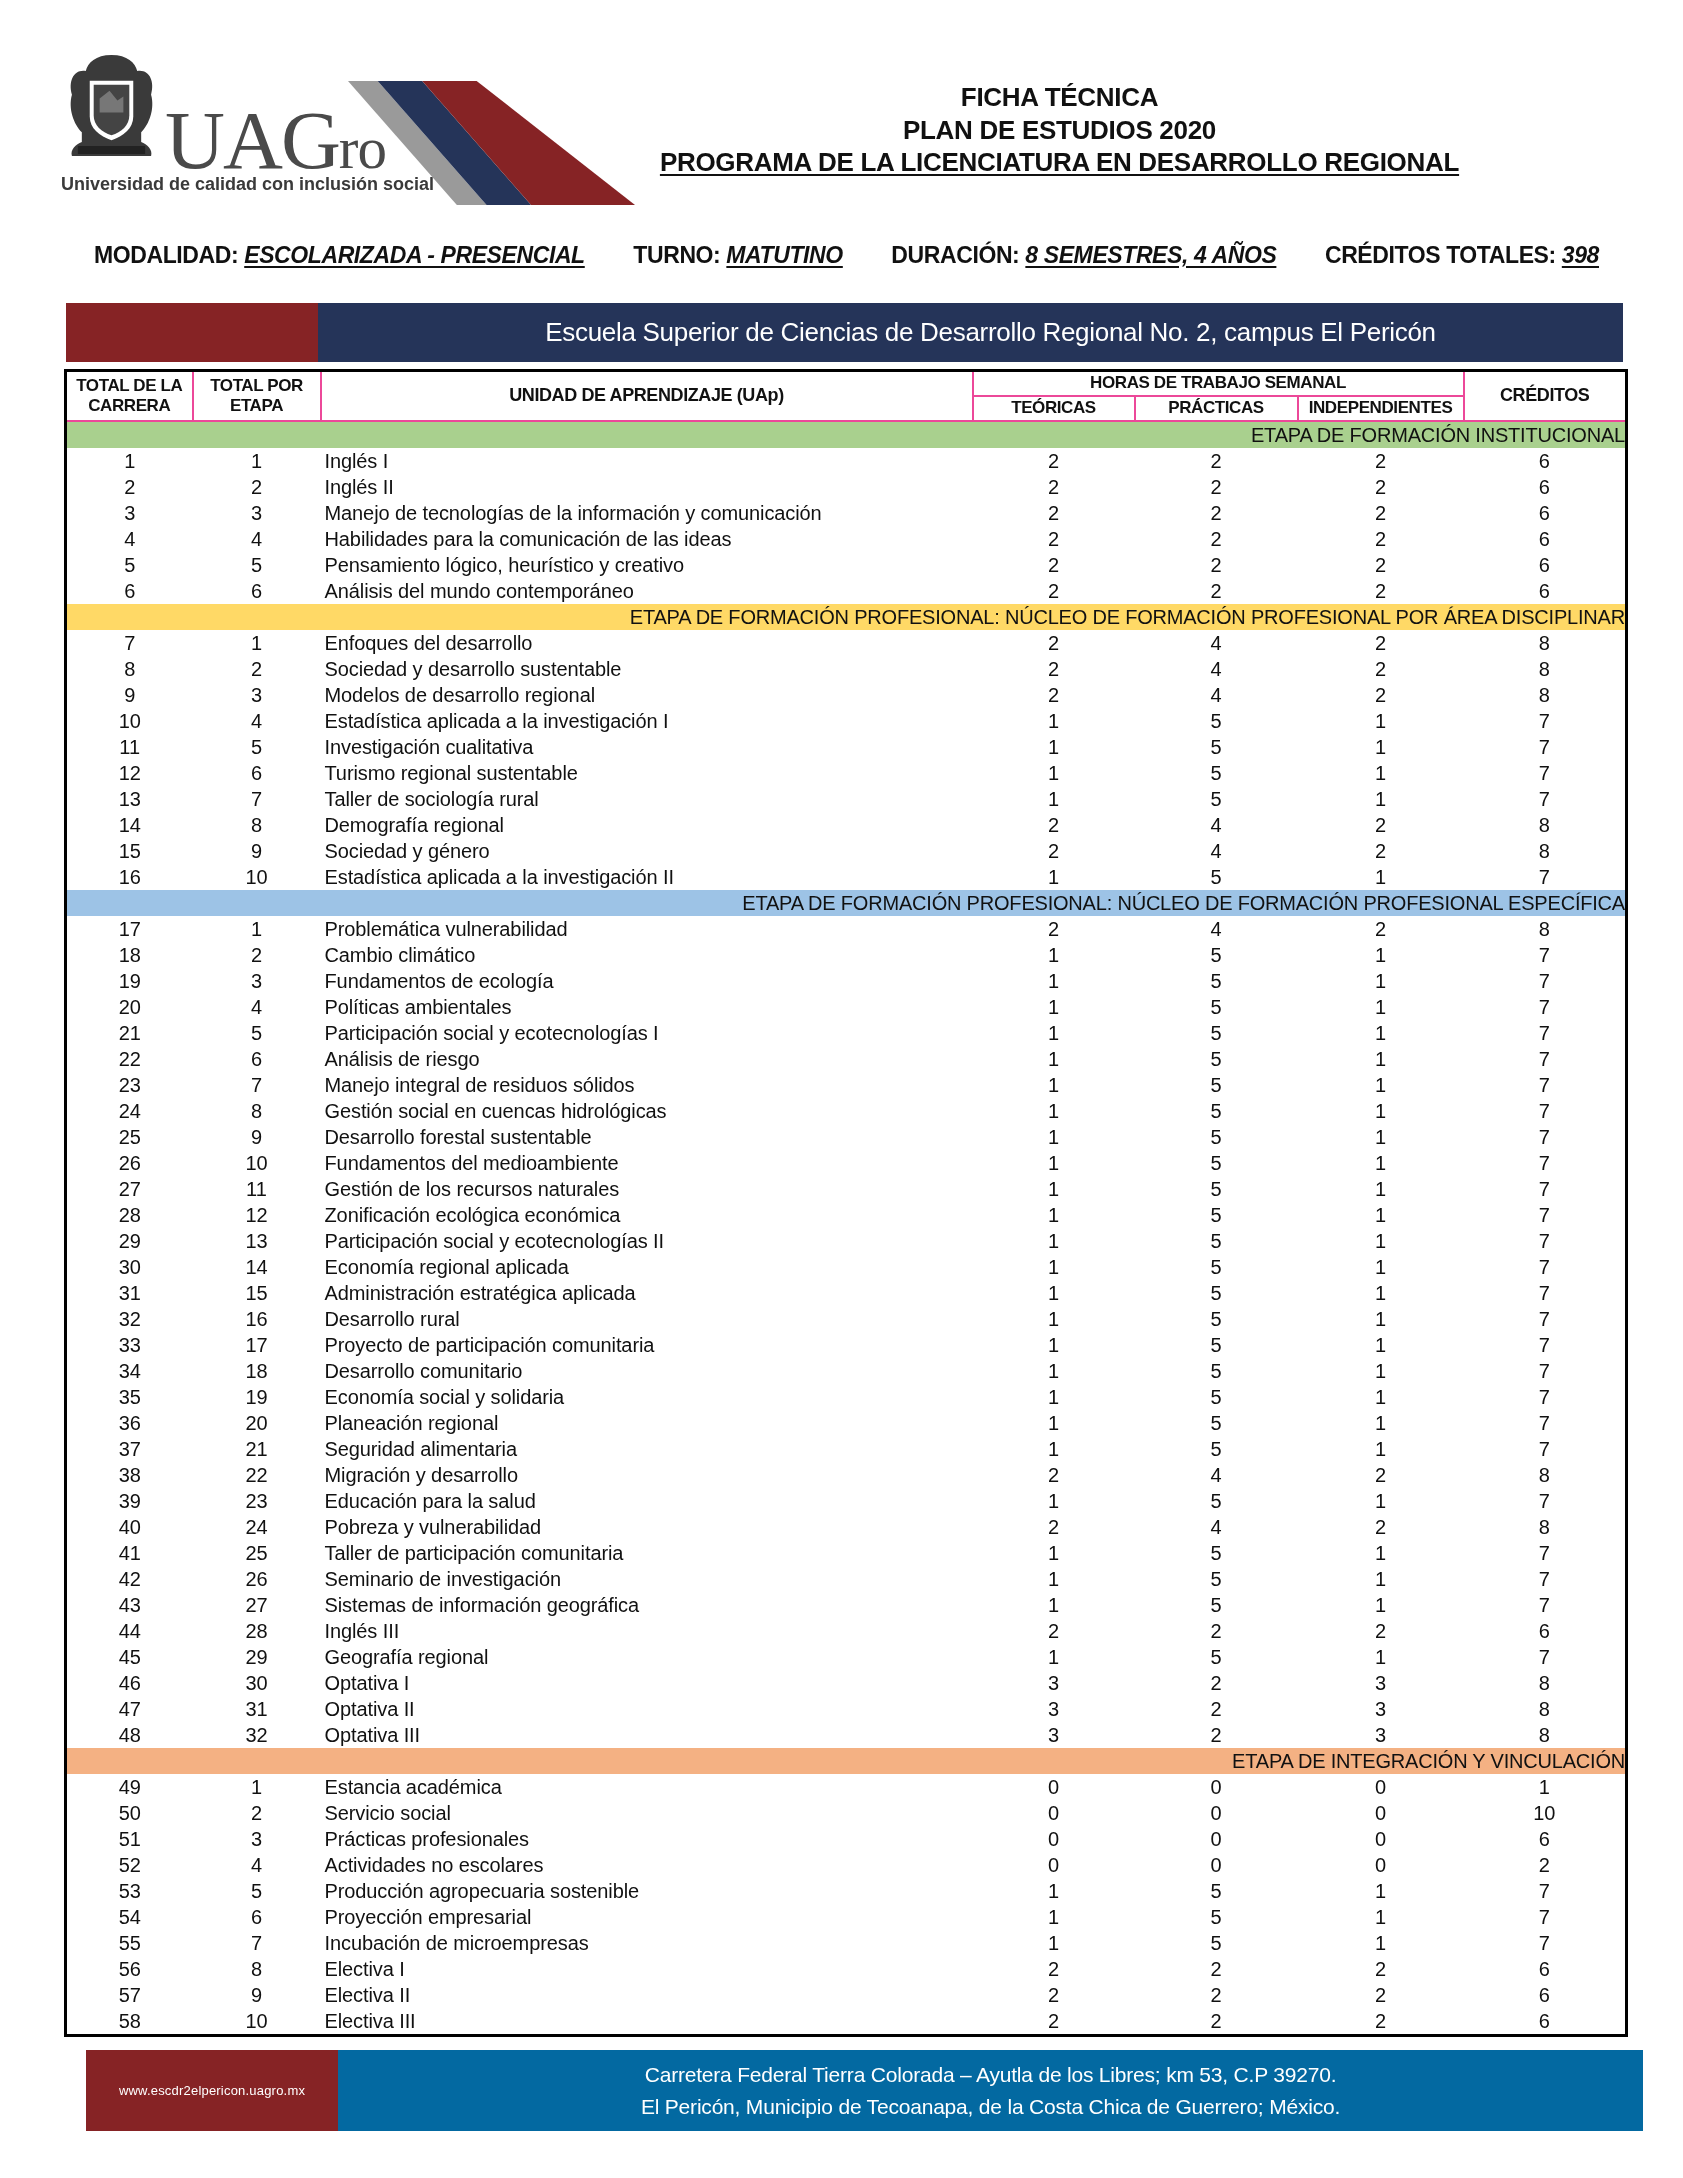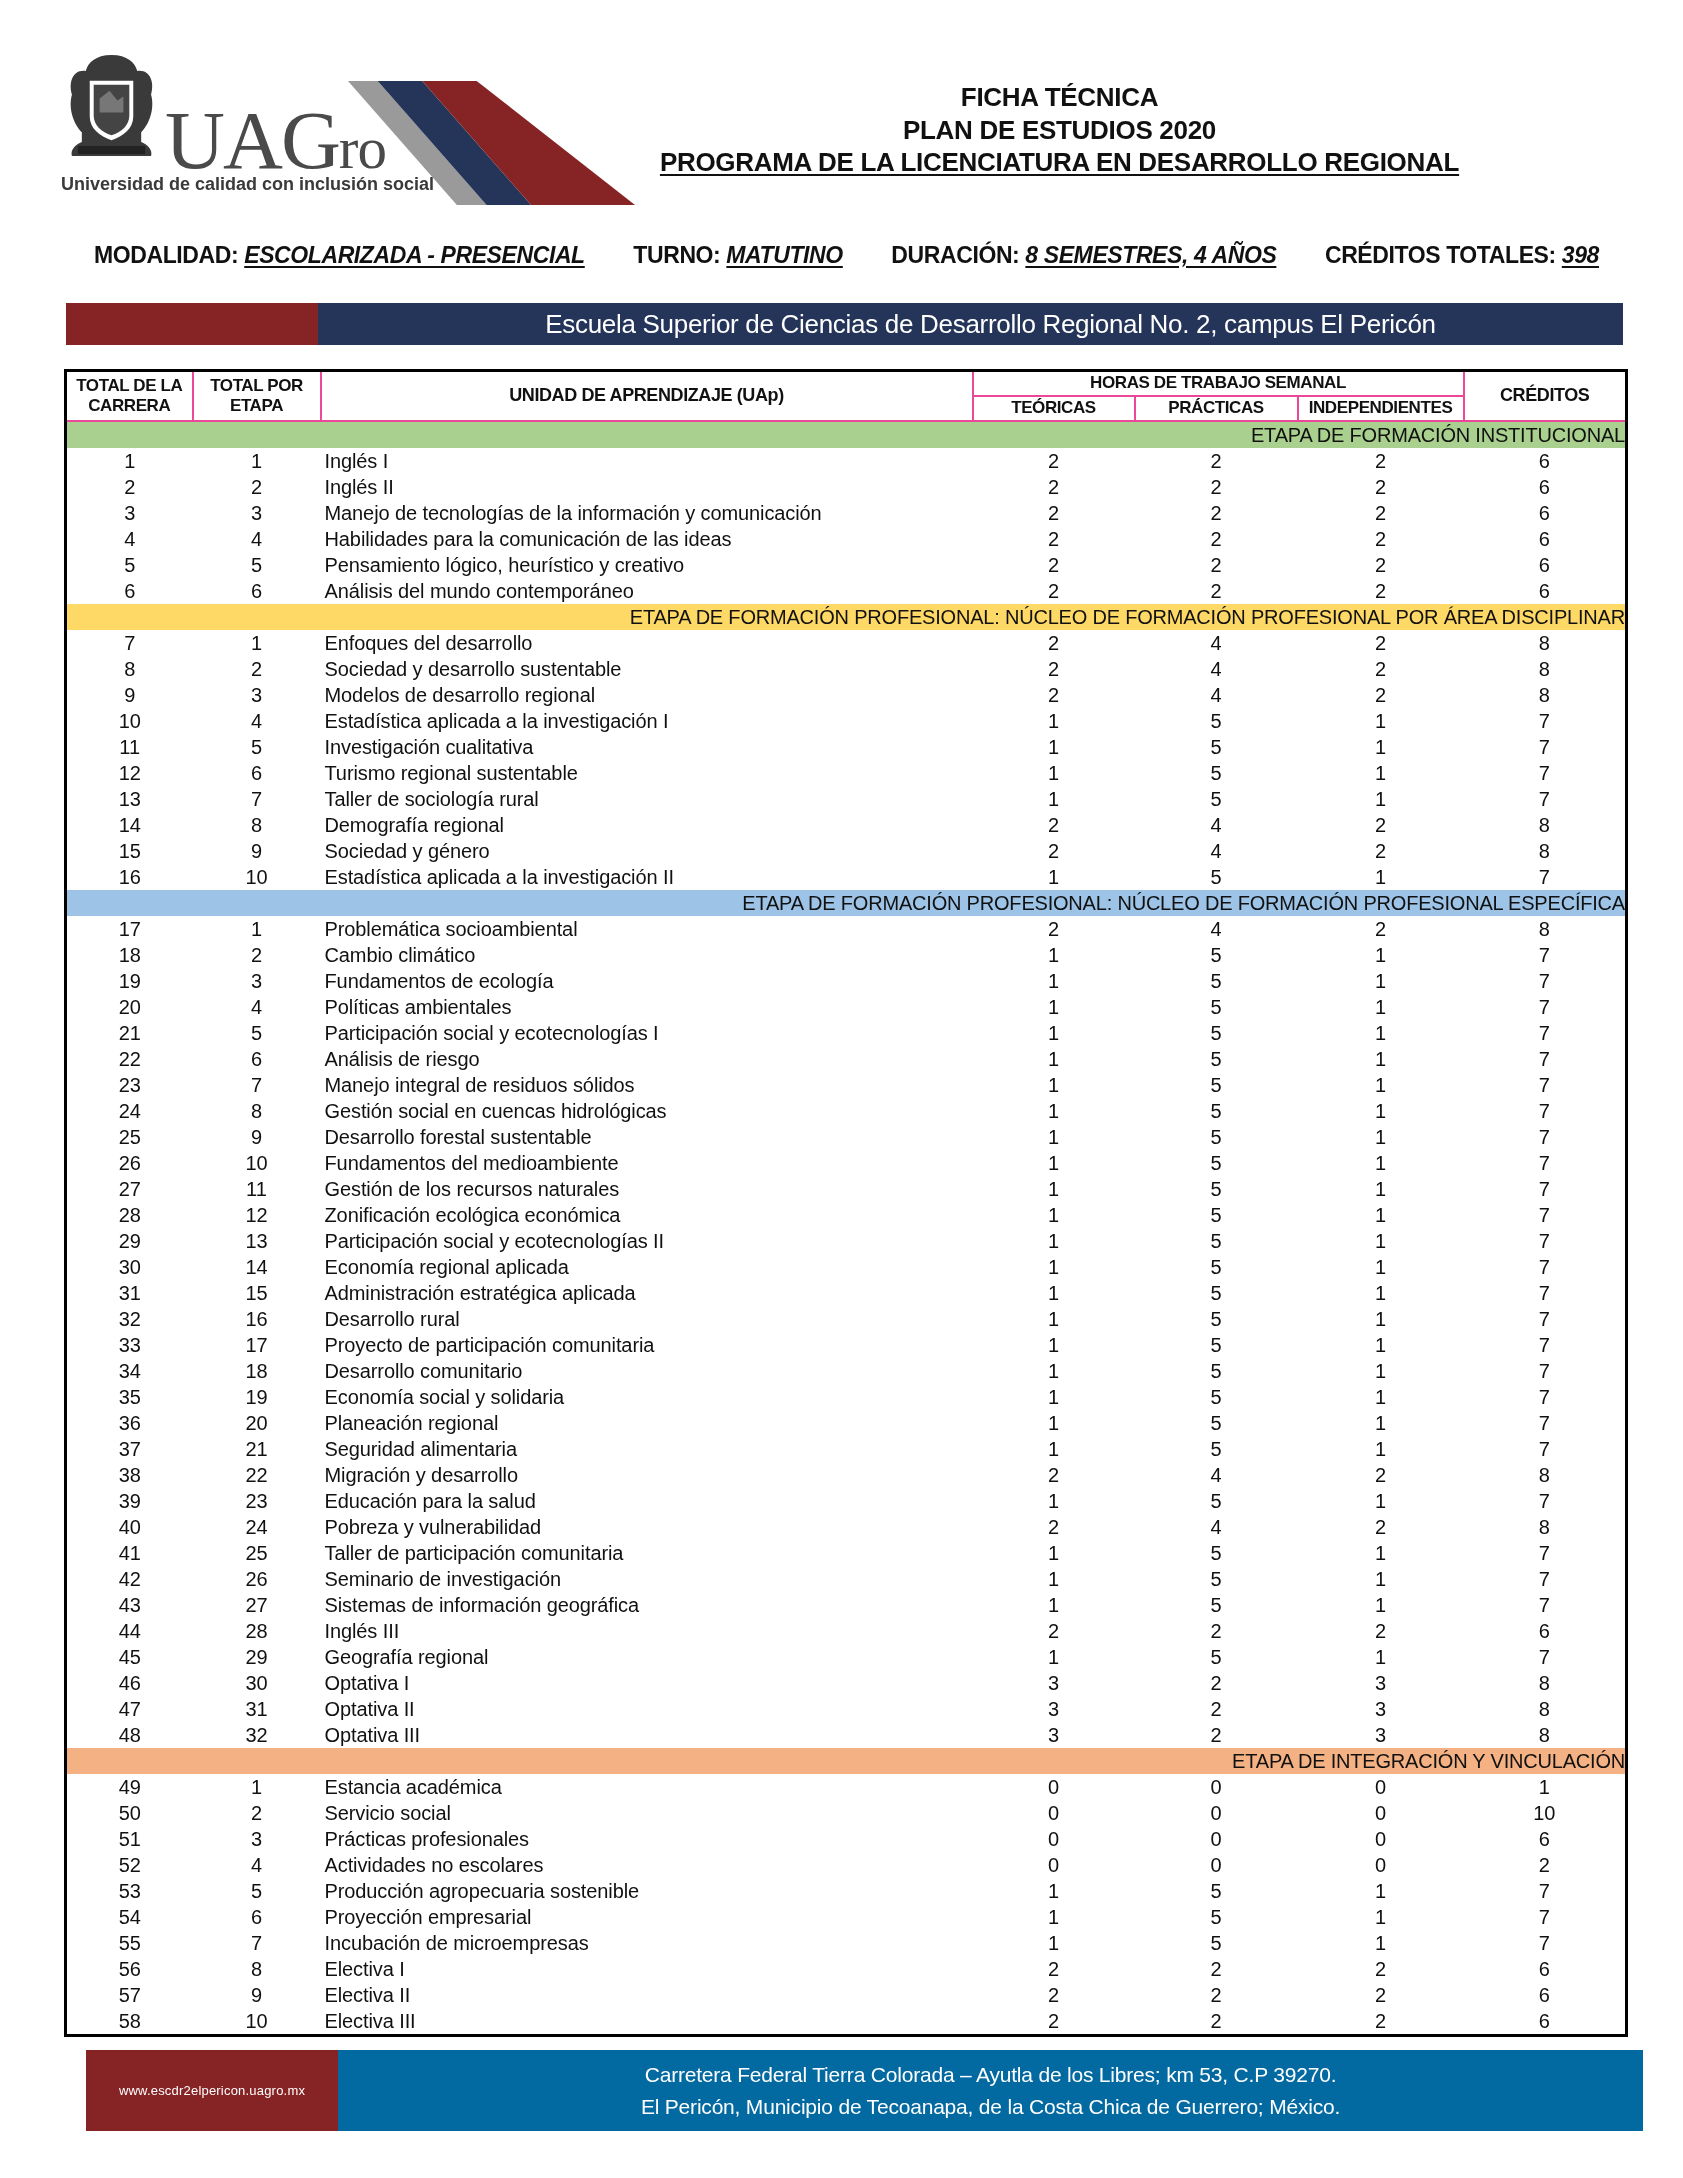--- a/index.html
+++ b/index.html
@@ -7,21 +7,21 @@
   .logo { position:absolute; left:61px; top:51px; width:515px; height:149px; }
   .logo-text { position:absolute; left:104px; top:48px; font-family:"Liberation Serif", serif; font-size:83px; color:#4a4a4a; letter-spacing:-2px; line-height:1; }
   .logo-text .small { font-size:59px; letter-spacing:-1px; }
   .logo-tag { position:absolute; left:0px; top:123px; font-size:18px; color:#3a3a3a; white-space:nowrap;font-weight:bold; }
   .crest { position:absolute; left:5px; top:0px; width:91px; height:111px; }
   .stripes { position:absolute; left:287px; top:25px; width:287px; height:129px; }
   .title-block { position:absolute; left:614px; top:81px; width:891px; text-align:center; font-family:"Liberation Sans", sans-serif; font-weight:bold; font-size:26px; line-height:1.25; letter-spacing:-0.3px; }
   .title-block .t3 { text-decoration:underline; text-underline-offset:3px; }
   .info-line { position:absolute; left:94px; top:242px; width:1505px; display:flex; justify-content:space-between; font-weight:bold; font-size:23px; letter-spacing:-0.4px; }
   .info-line .val { text-decoration:underline; text-underline-offset:3px;font-style:italic; }
-  .school-banner { position:absolute; left:66px; top:303px; width:1557px; height:42px; display:flex; }
+  .school-banner { position:absolute; left:66px; top:303px; width:1557px; height:59px; display:flex; }
   .school-banner .red { width:252px; background:#862325; }
   .school-banner .blue { flex:1; background:#253459; color:#fff; font-size:26px; display:flex; align-items:center; justify-content:center; padding-left:40px; letter-spacing:-0.3px; }
   table.plan { position:absolute; left:64px; top:369px; width:1562px; border-collapse:collapse; border:3px solid #000; font-size:20px; table-layout:fixed; }
   table.plan th { font-weight:bold; font-size:17px; border:2px solid #ec4899; padding:0; line-height:1.15; letter-spacing:-0.4px;margin-top:41px; }
   table.plan td { padding:0; height:26px; line-height:26px; }
   table.plan td.n { text-align:center; }
   table.plan td.name { padding-left:4px; white-space:nowrap; letter-spacing:-0.1px; }
   table.plan tr.sec td { text-align:right; font-size:20px; border-top:0; letter-spacing:-0.2px; }
   .sec-green td { background:#a9d08e; }
   .sec-yellow td { background:#ffd966; }
@@ -244,21 +244,21 @@
         <td class="n">5</td>
         <td class="n">1</td>
         <td class="n">7</td>
       </tr>
       <tr class="sec sec-blue">
         <td colspan="7" style="background: rgb(157, 195, 230);">ETAPA DE FORMACIÓN PROFESIONAL: NÚCLEO DE FORMACIÓN PROFESIONAL ESPECÍFICA</td>
       </tr>
       <tr>
         <td class="n">17</td>
         <td class="n">1</td>
-        <td class="name">Problemática socioambiental</td>
+        <td class="name">Problemática vulnerabilidad</td>
         <td class="n">2</td>
         <td class="n">4</td>
         <td class="n">2</td>
         <td class="n">8</td>
       </tr>
       <tr>
         <td class="n">18</td>
         <td class="n">2</td>
         <td class="name">Cambio climático</td>
         <td class="n">1</td>

